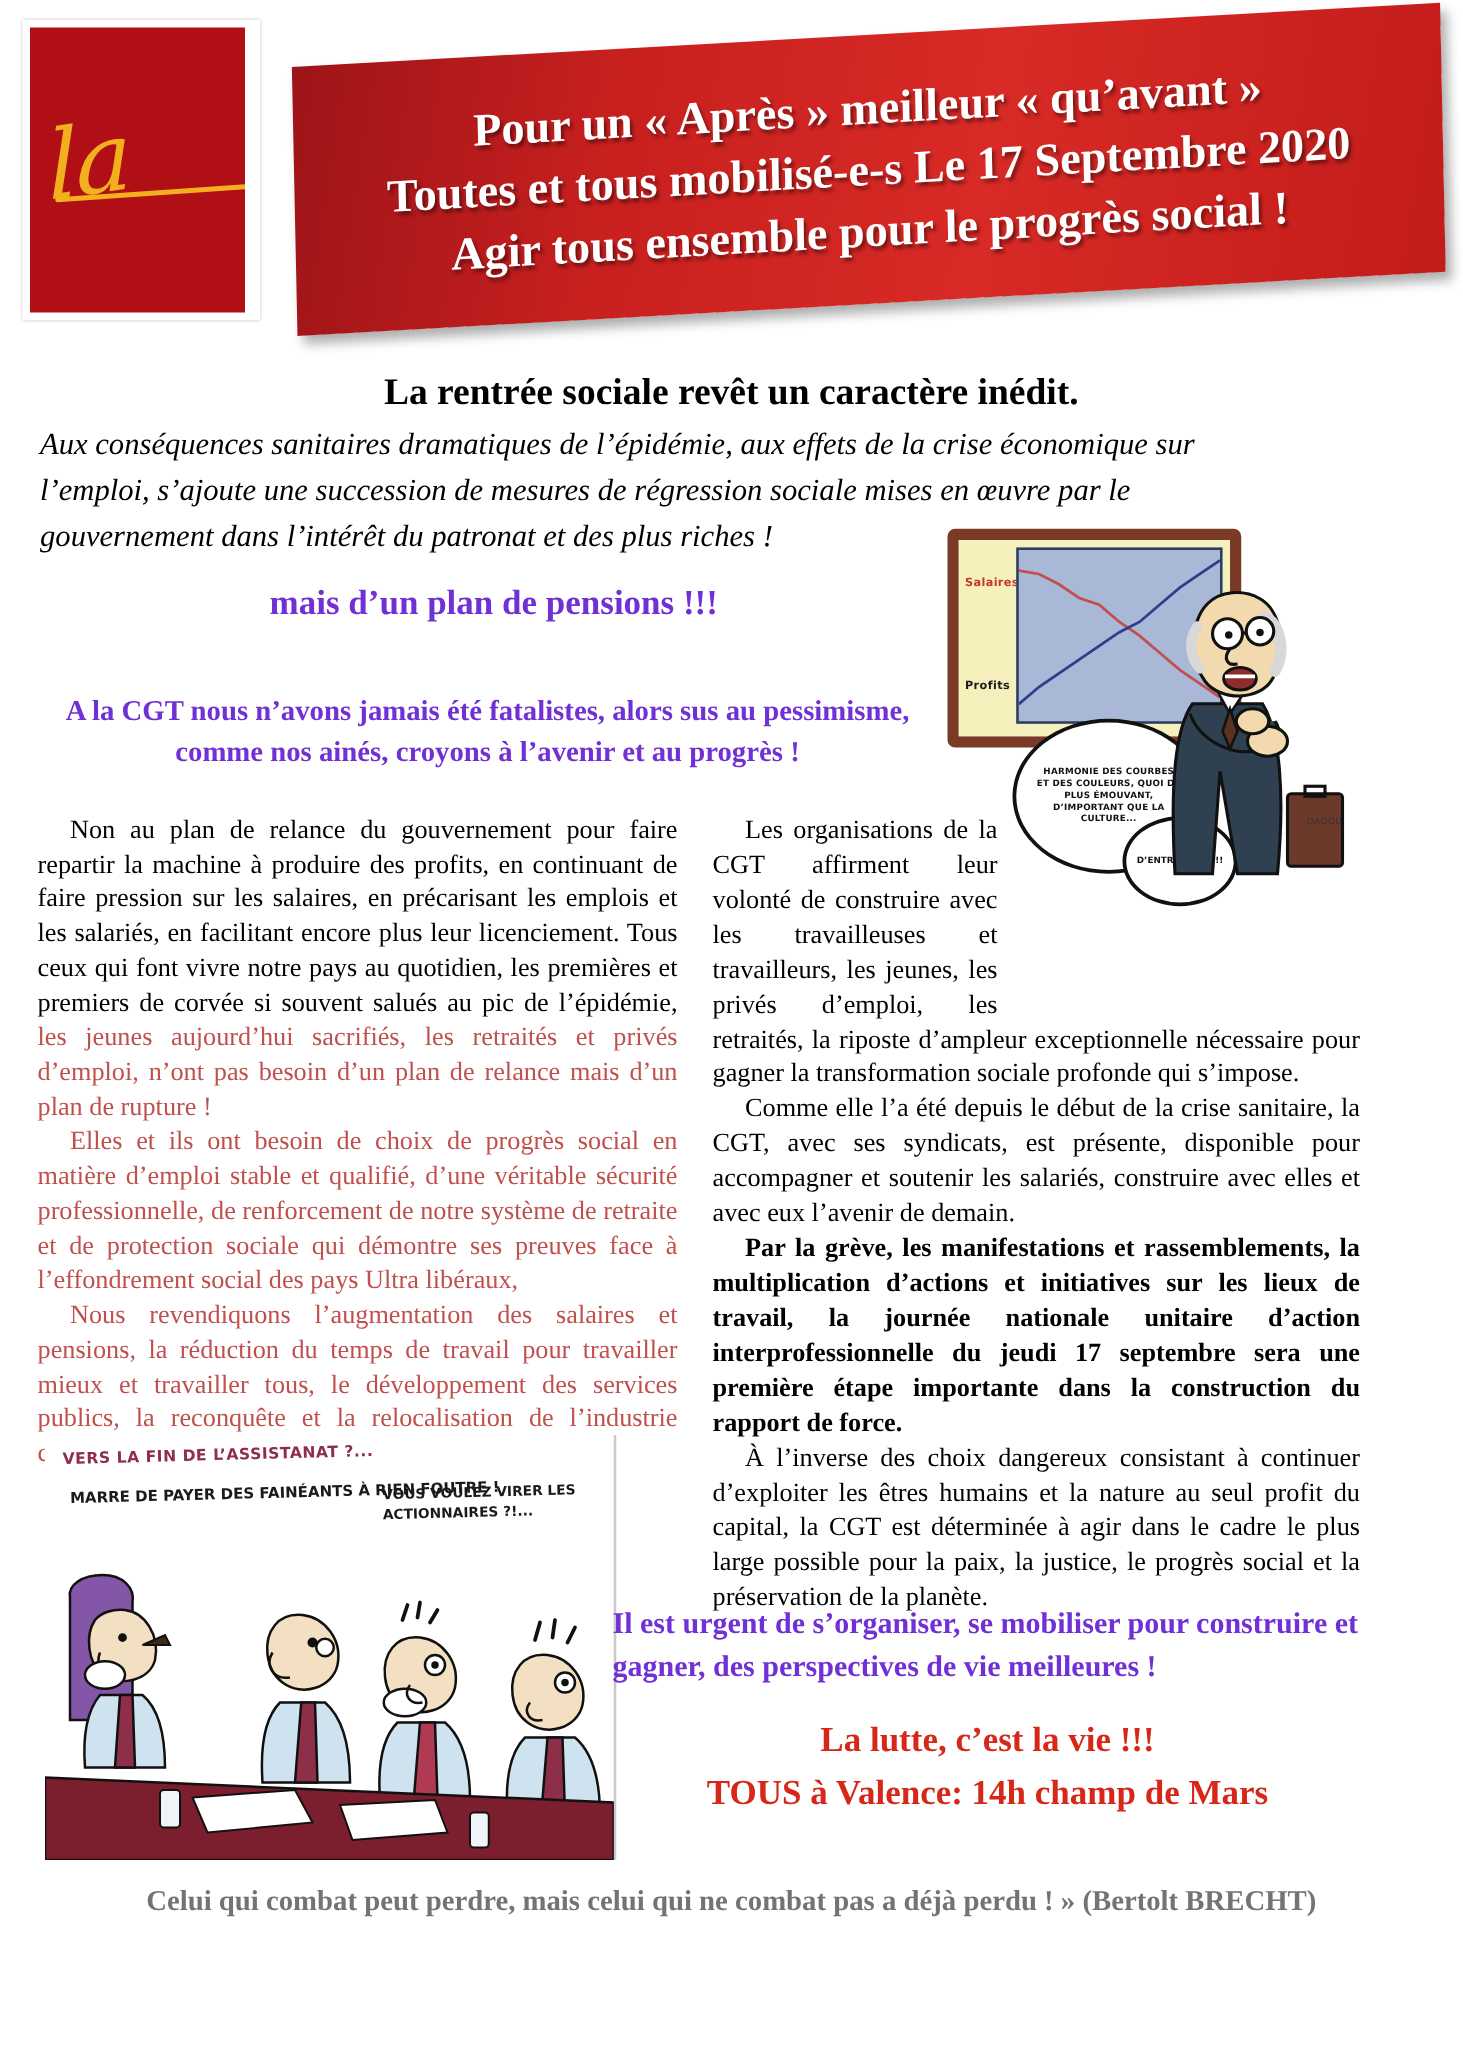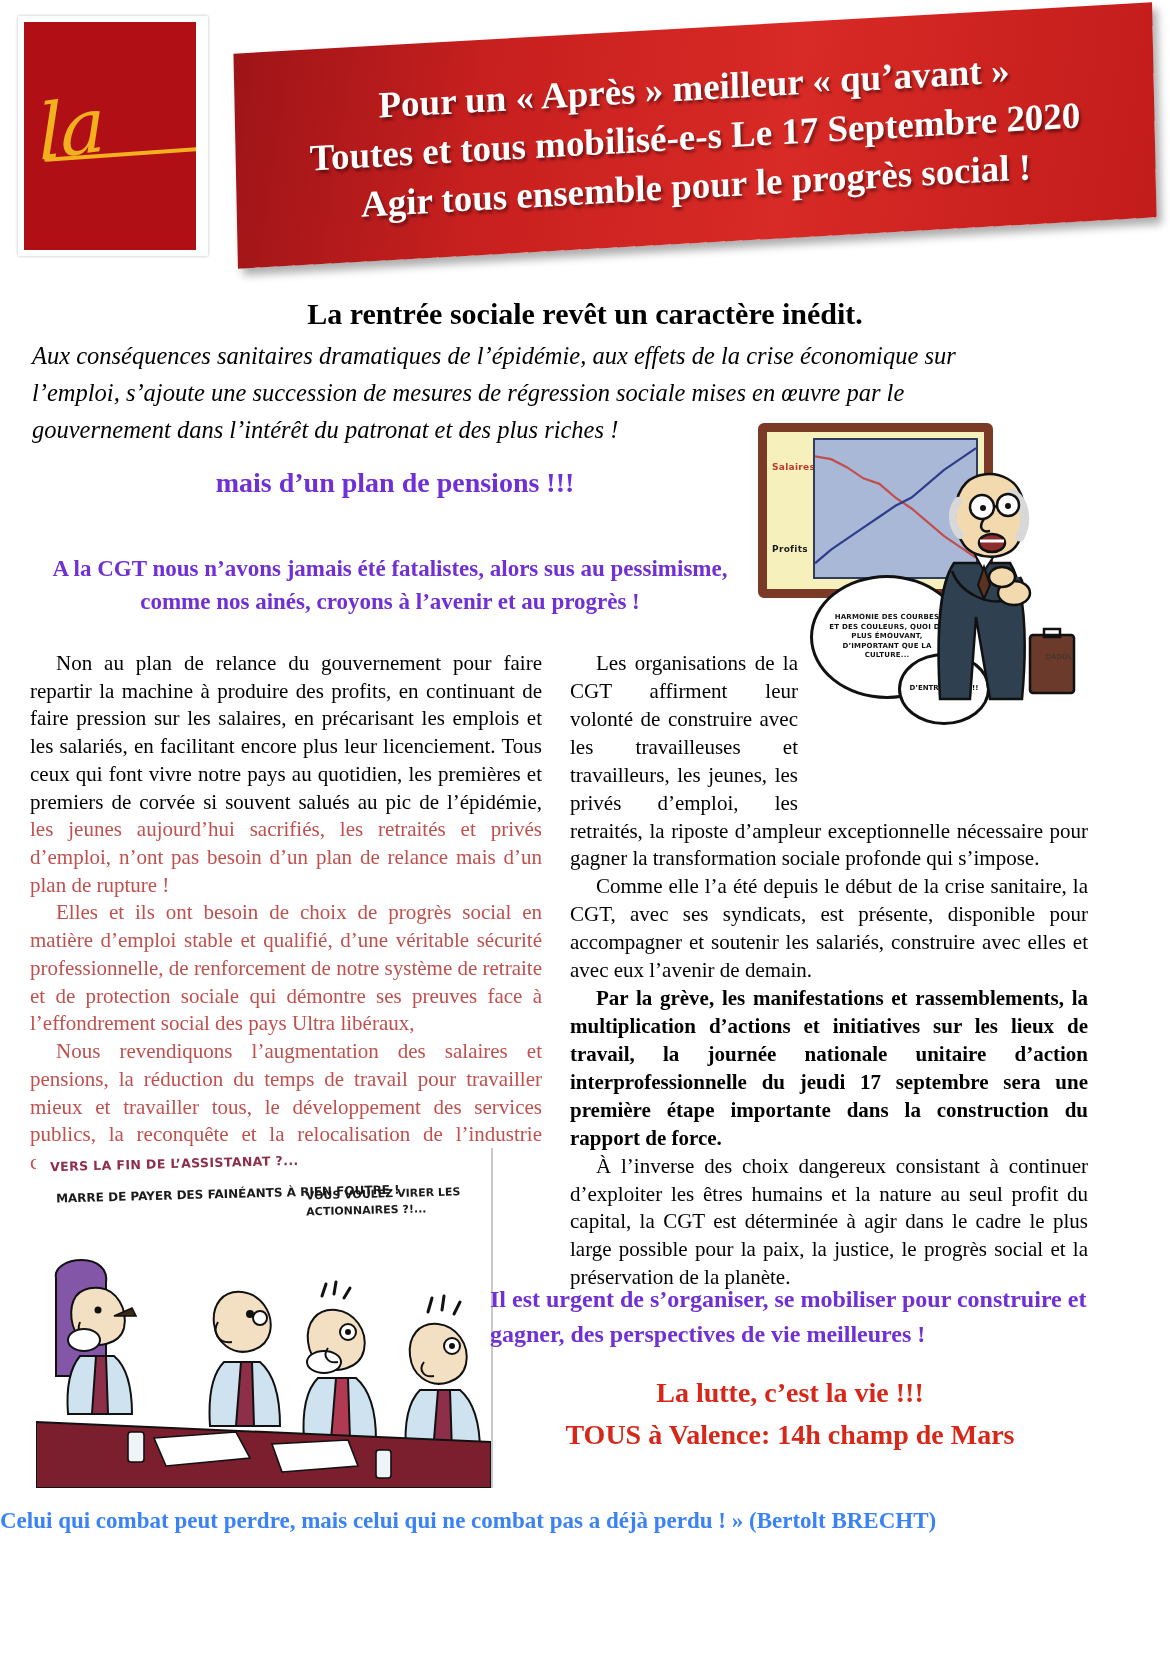--- a/index.html
+++ b/index.html
@@ -324,24 +324,25 @@
     font-weight: 700;
     font-size: 28px;
     line-height: 1.5;
     text-align: center;
     font-family: "Liberation Serif", serif;
   }
   .brecht {
     position: absolute;
     left: 0; top: 1508px;
     width: 1170px;
+    text-align: center;
     font-weight: 700;
     font-size: 23px;
     font-family: "Liberation Serif", serif;
-    color: #3b82f6;
+    color: #737373;
   }
 </style>
 </head>
 <body>
 
 <div class="header">
 
   <div class="cgt-logo">
     <div class="cgt-logo-inner">
       <div class="cgt-la">la</div>

